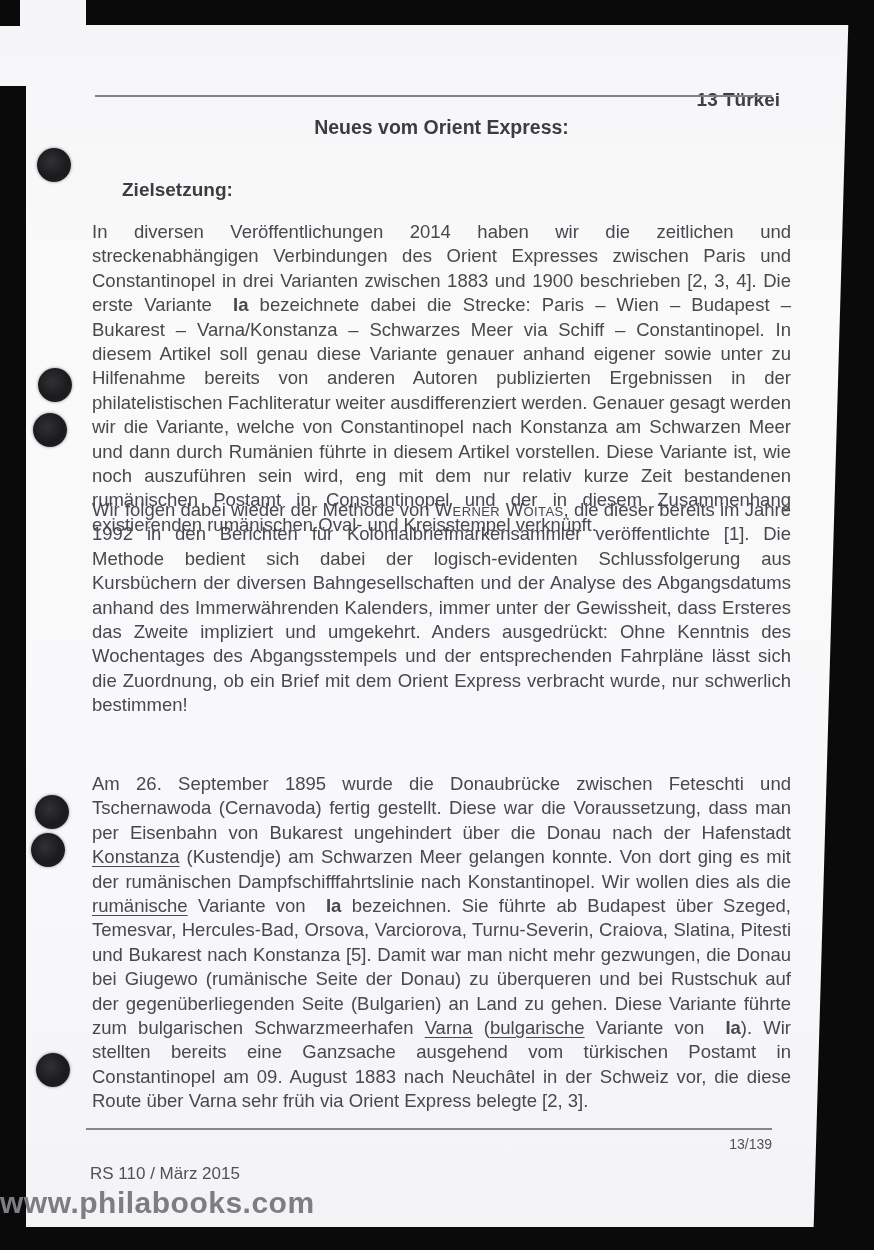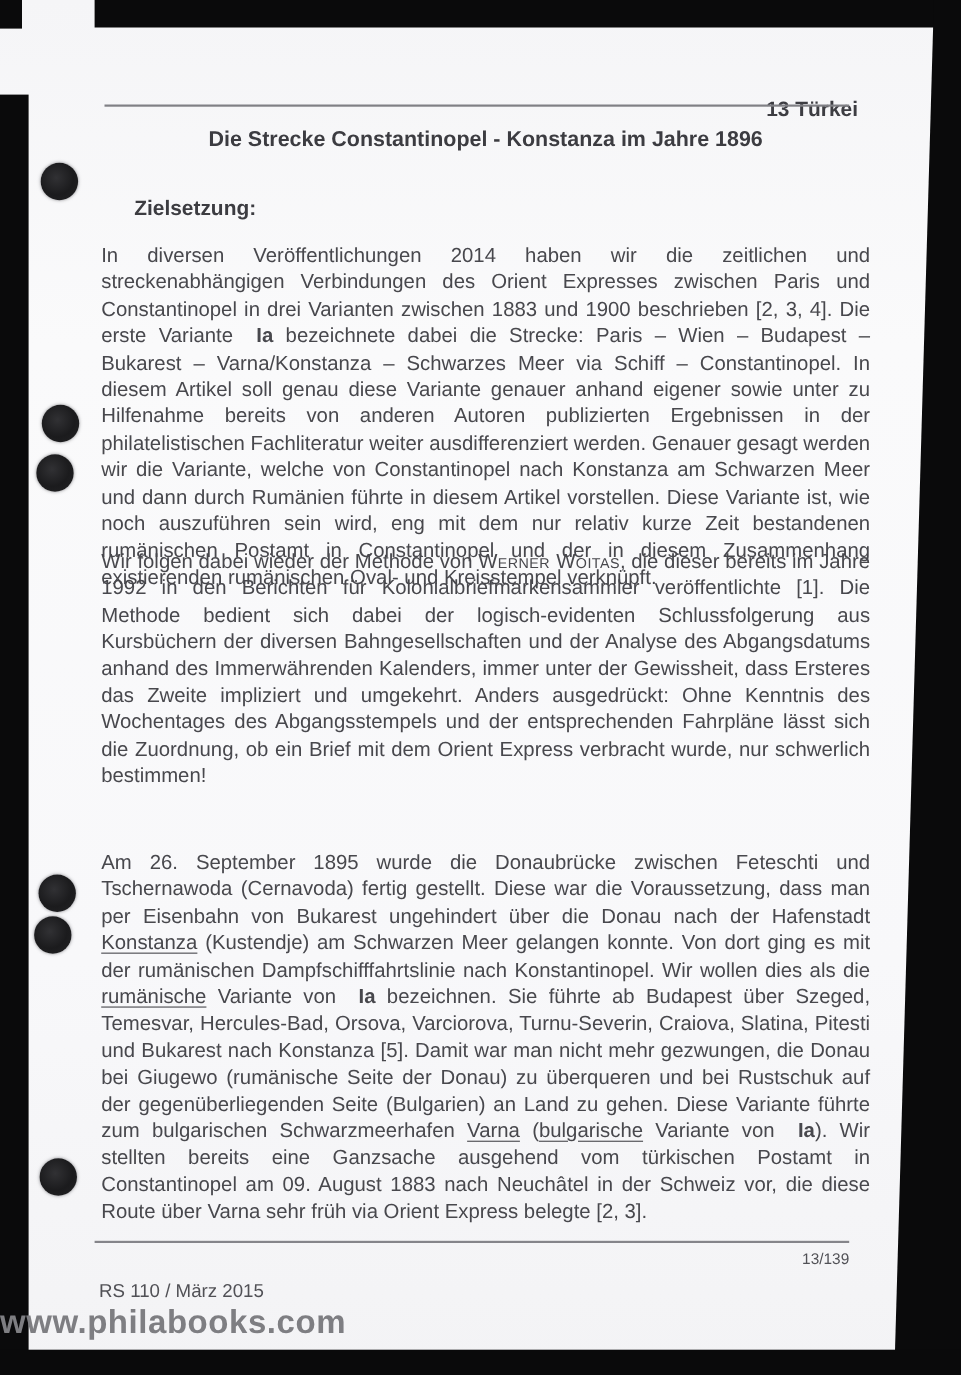--- a/index.html
+++ b/index.html
@@ -73,21 +73,21 @@
   <div class="hole hole-2"></div>
   <div class="hole hole-3"></div>
   <div class="hole hole-4"></div>
   <div class="hole hole-5"></div>
   <div class="hole hole-6"></div>
 
   <div class="header-label">13 Türkei</div>
   <div class="rule-top"></div>
 
   <div class="title">
-    <div>Die Strecke Constantinopel - Konstanza im Jahre 1896</div>
+    <div>Neues vom Orient Express:</div>
   </div>
 
   <div class="sec-heading heading-1">Zielsetzung:</div>
   <div class="para para-1"><span>In diversen Veröffentlichungen 2014 haben wir die zeitlichen und streckenabhängigen Verbindungen des Orient Expresses zwischen Paris und Constantinopel in drei Varianten zwischen 1883 und 1900 beschrieben [2, 3, 4]. Die erste Variante </span><span class="rt-b">Ia</span><span> bezeichnete dabei die Strecke: Paris – Wien – Budapest – Bukarest – Varna/Konstanza – Schwarzes Meer via Schiff – Constantinopel. In diesem Artikel soll genau diese Variante genauer anhand eigener sowie unter zu Hilfenahme bereits von anderen Autoren publizierten Ergebnissen in der philatelistischen Fachliteratur weiter ausdifferenziert werden. Genauer gesagt werden wir die Variante, welche von Constantinopel nach Konstanza am Schwarzen Meer und dann durch Rumänien führte in diesem Artikel vorstellen. Diese Variante ist, wie noch auszuführen sein wird, eng mit dem nur relativ kurze Zeit bestandenen rumänischen Postamt in Constantinopel und der in diesem Zusammenhang existierenden rumänischen Oval- und Kreisstempel verknüpft.</span></div>
   <div class="para para-2"><span>Wir folgen dabei wieder der Methode von </span><span class="rt-sc">Werner Woitas</span><span>, die dieser bereits im Jahre 1992 in den Berichten für Kolonialbriefmarkensammler veröffentlichte [1]. Die Methode bedient sich dabei der logisch-evidenten Schlussfolgerung aus Kursbüchern der diversen Bahngesellschaften und der Analyse des Abgangsdatums anhand des Immerwährenden Kalenders, immer unter der Gewissheit, dass Ersteres das Zweite impliziert und umgekehrt. Anders ausgedrückt: Ohne Kenntnis des Wochentages des Abgangsstempels und der entsprechenden Fahrpläne lässt sich die Zuordnung, ob ein Brief mit dem Orient Express verbracht wurde, nur schwerlich bestimmen!</span></div>
 
   <div class="para para-3"><span>Am 26. September 1895 wurde die Donaubrücke zwischen Feteschti und Tschernawoda (Cernavoda) fertig gestellt. Diese war die Voraussetzung, dass man per Eisenbahn von Bukarest ungehindert über die Donau nach der Hafenstadt </span><span class="rt-u">Konstanza</span><span> (Kustendje) am Schwarzen Meer gelangen konnte. Von dort ging es mit der rumänischen Dampfschifffahrtslinie nach Konstantinopel. Wir wollen dies als die </span><span class="rt-u">rumänische</span><span> Variante von </span><span class="rt-b">Ia</span><span> bezeichnen. Sie führte ab Budapest über Szeged, Temesvar, Hercules-Bad, Orsova, Varciorova, Turnu-Severin, Craiova, Slatina, Pitesti und Bukarest nach Konstanza [5]. Damit war man nicht mehr gezwungen, die Donau bei Giugewo (rumänische Seite der Donau) zu überqueren und bei Rustschuk auf der gegenüberliegenden Seite (Bulgarien) an Land zu gehen. Diese Variante führte zum bulgarischen Schwarzmeerhafen </span><span class="rt-u">Varna</span><span> (</span><span class="rt-u">bulgarische</span><span> Variante von </span><span class="rt-b">Ia</span><span>). Wir stellten bereits eine Ganzsache ausgehend vom türkischen Postamt in Constantinopel am 09. August 1883 nach Neuchâtel in der Schweiz vor, die diese Route über Varna sehr früh via Orient Express belegte [2, 3].</span></div>
 
   <div class="rule-bottom"></div>
   <div class="footer-left">RS 110 / März 2015</div>

